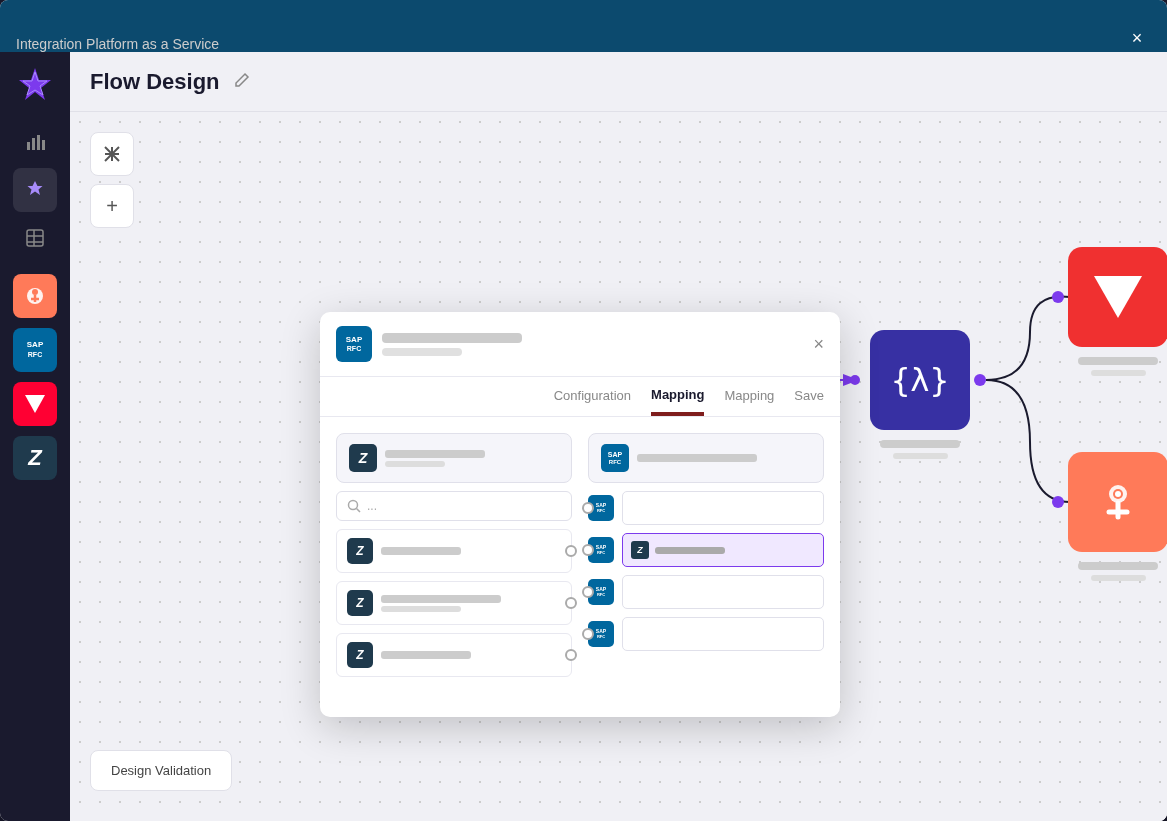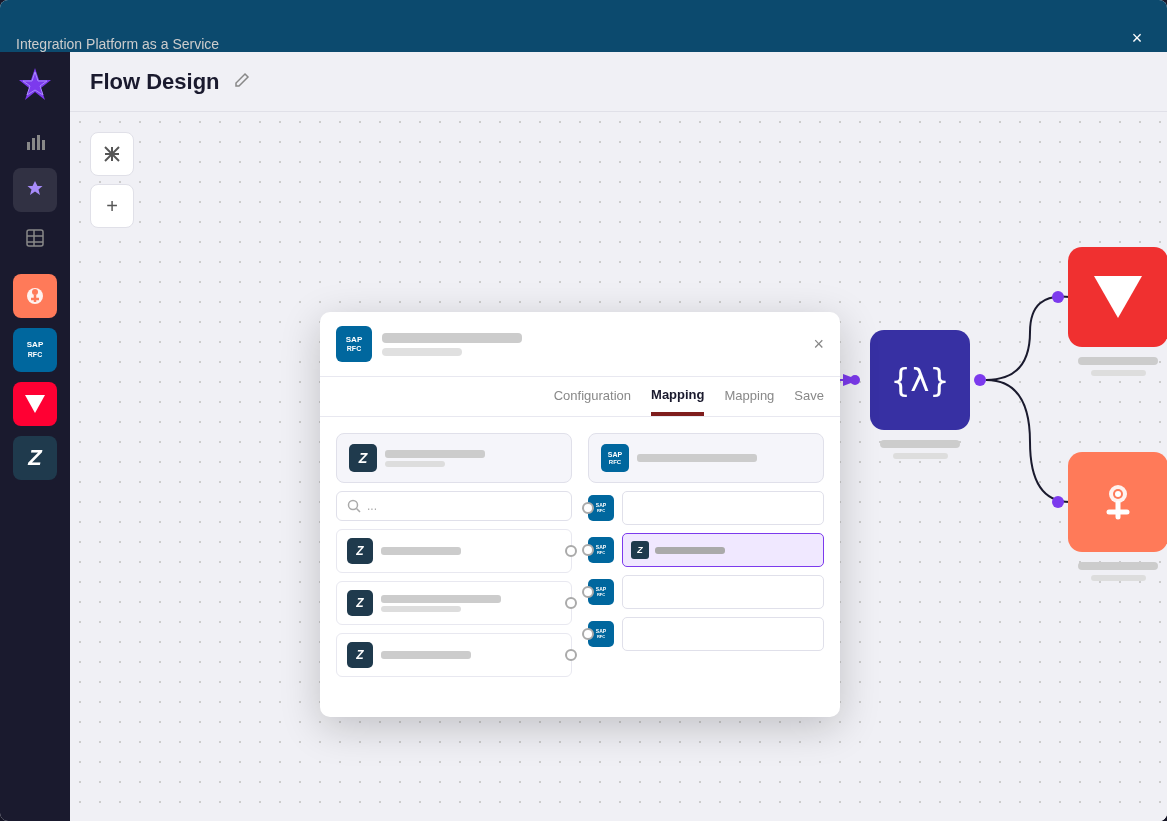--- a/index.html
+++ b/index.html
@@ -733,20 +733,23 @@
               <circle cx="27" cy="19" r="5" fill="#ff7a59"></circle>
               <line x1="27" y1="28" x2="27" y2="42" stroke="white" stroke-width="5" stroke-linecap="round"></line>
               <line x1="18" y1="37" x2="36" y2="37" stroke="white" stroke-width="5" stroke-linecap="round"></line>
               <circle cx="27" cy="19" r="3" fill="white"></circle>
             </svg>
           </div>
           <div style="width:80px;height:8px;background:#ccc;border-radius:4px;margin-top:10px;"></div>
           <div style="width:55px;height:6px;background:#ddd;border-radius:4px;margin-top:5px;"></div>
         </div>
 
+        <div class="design-validation">
+          <span>Design Validation</span>
+        </div>
 
         <div class="modal">
 
           <div class="modal-header">
             <div class="modal-sap-icon">
               <div style="text-align:center;line-height:1.2;">
                 <div style="font-size:8px;font-weight:bold;">SAP</div>
                 <div style="font-size:7px;">RFC</div>
               </div>
             </div>

